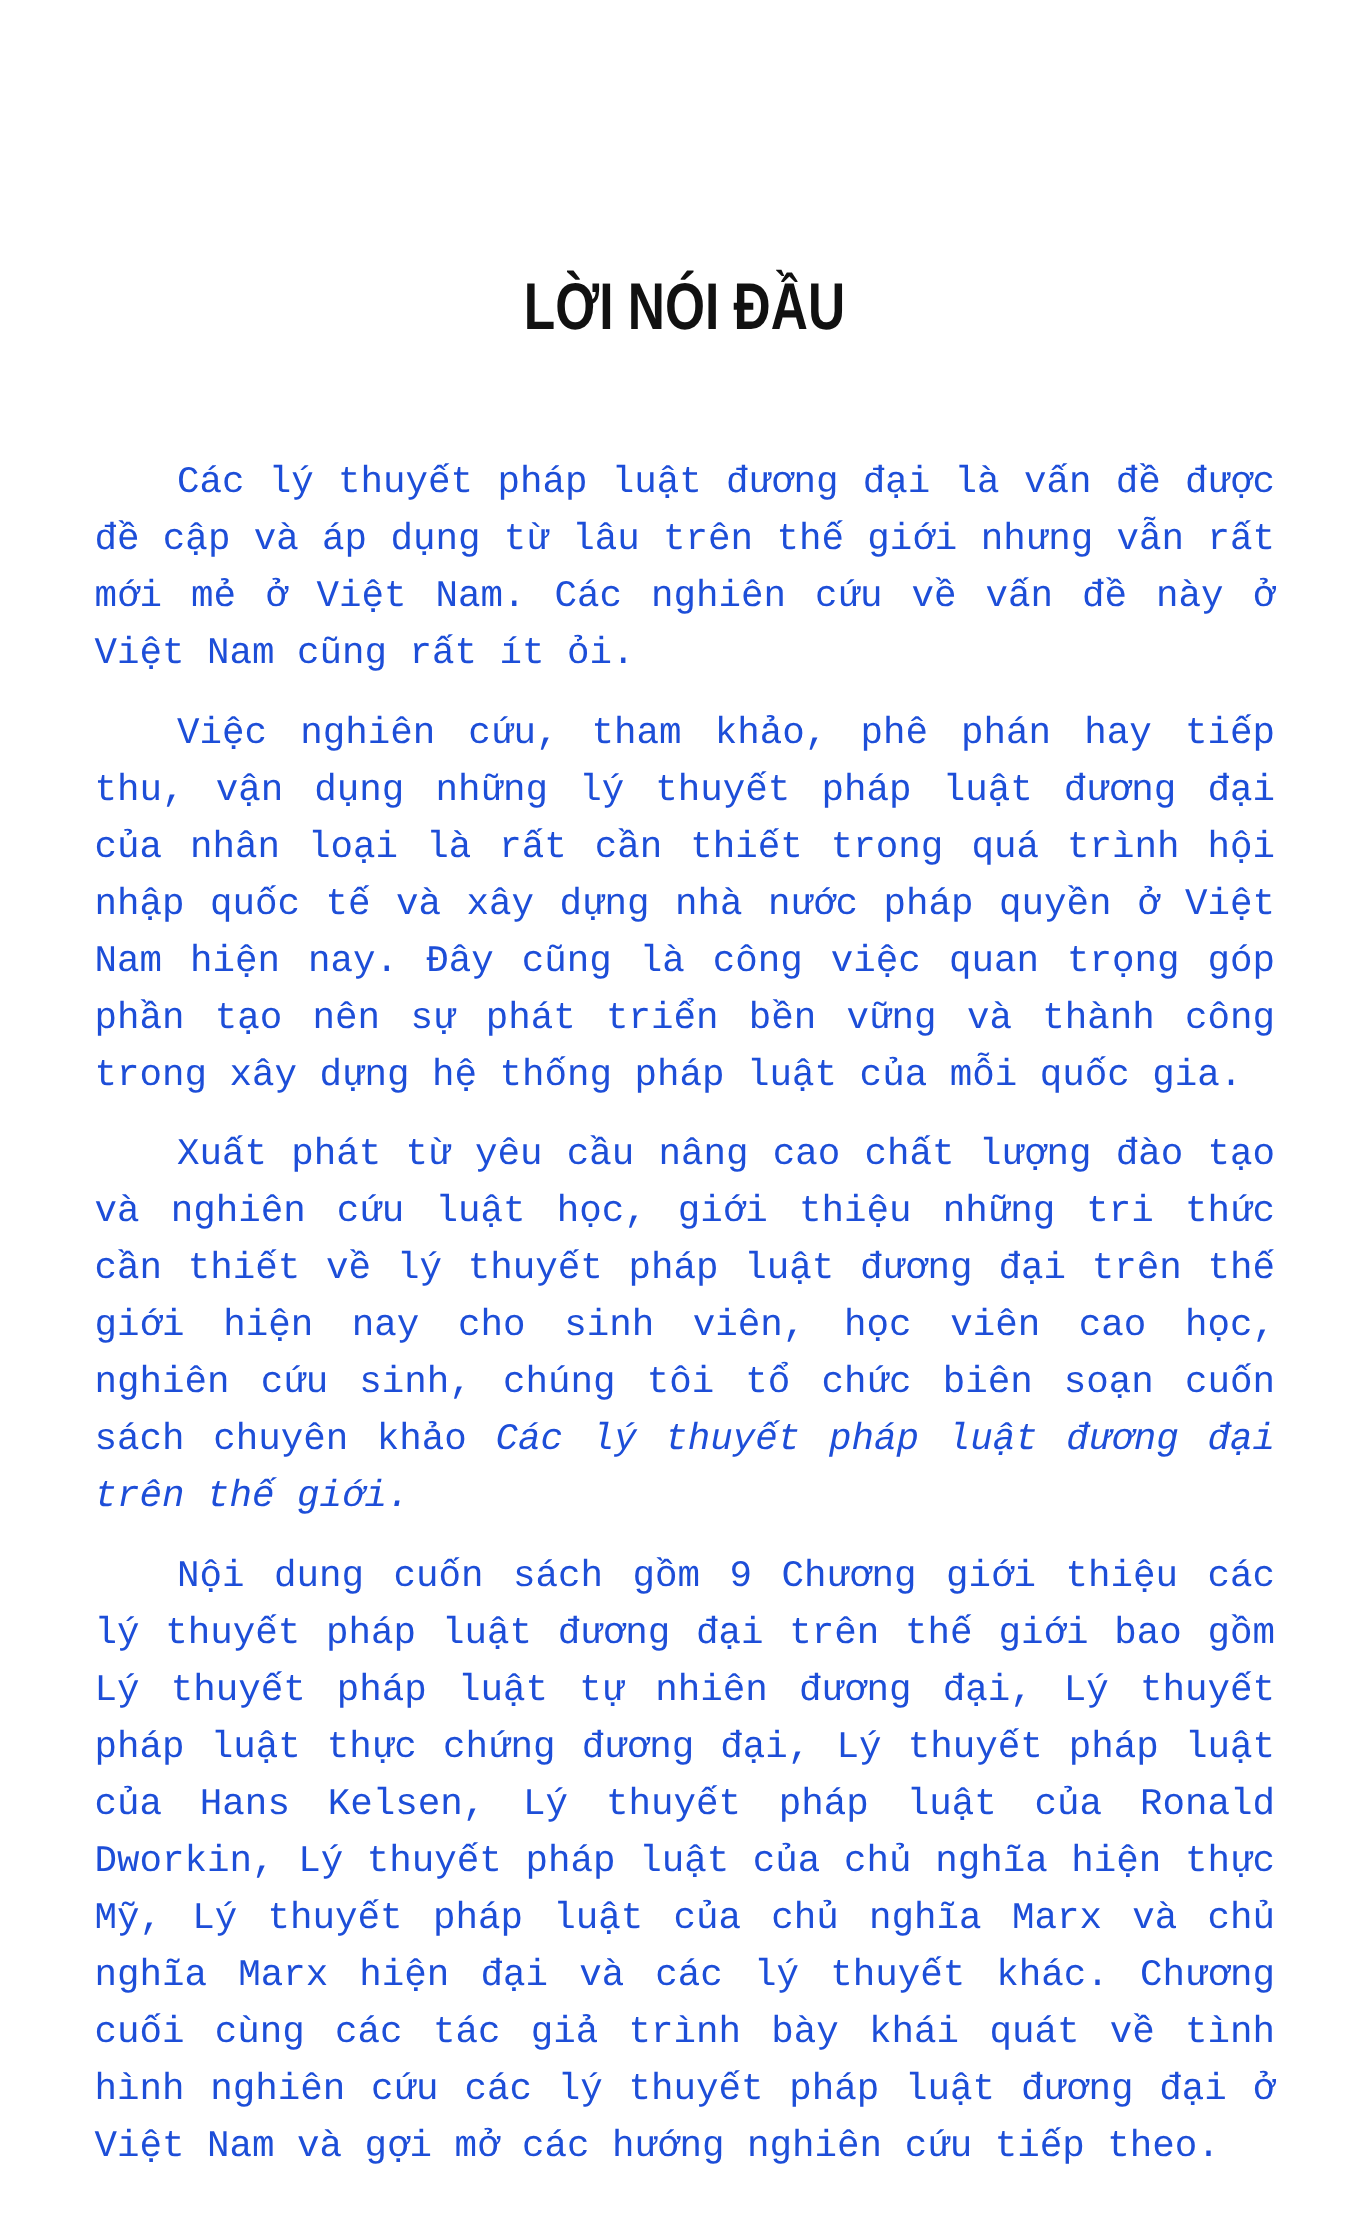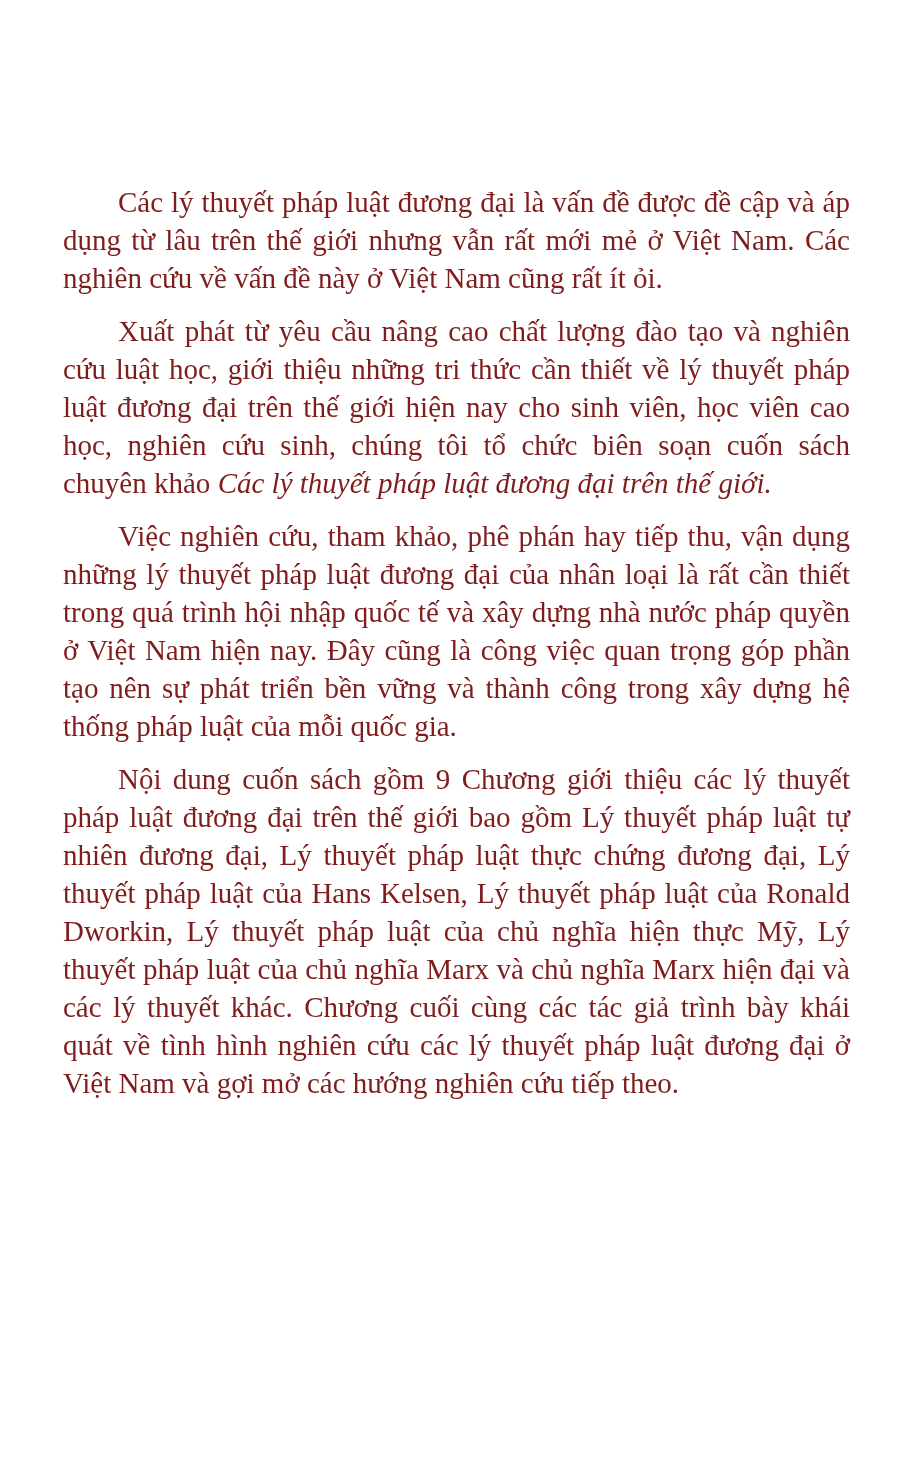--- a/index.html
+++ b/index.html
@@ -31,40 +31,41 @@
     color: #111111;
     letter-spacing: 0px;
   }
   .page-title .condense {
     display: inline-block;
     transform: scaleX(0.78);
     transform-origin: center;
     white-space: nowrap;
   }
   .body-text p {
-    font-family: Liberation Serif, serif;
-    font-size: 29px;
+    font-family: Liberation Mono, monospace;
+    font-size: 25px;
     line-height: 38px;
     text-align: justify;
     text-indent: 55px;
     margin: 0 0 15px 0;
-    color: #7f1d1d;
+    color: #1d4ed8;
   }
   .body-text p em {
     font-style: italic;
   }
 </style>
 </head>
 <body>
 
 <div class="page">
+  <h1 class="page-title"><span class="condense">LỜI NÓI ĐẦU</span></h1>
 
   <div class="body-text">
     <p><span>Các lý thuyết pháp luật đương đại là vấn đề được đề cập và áp dụng từ lâu trên thế giới nhưng vẫn rất mới mẻ ở Việt Nam. Các nghiên cứu về vấn đề này ở Việt Nam cũng rất ít ỏi.</span></p>
 
+    <p><span>Việc nghiên cứu, tham khảo, phê phán hay tiếp thu, vận dụng những lý thuyết pháp luật đương đại của nhân loại là rất cần thiết trong quá trình hội nhập quốc tế và xây dựng nhà nước pháp quyền ở Việt Nam hiện nay. Đây cũng là công việc quan trọng góp phần tạo nên sự phát triển bền vững và thành công trong xây dựng hệ thống pháp luật của mỗi quốc gia.</span></p>
+
     <p><span>Xuất phát từ yêu cầu nâng cao chất lượng đào tạo và nghiên cứu luật học, giới thiệu những tri thức cần thiết về lý thuyết pháp luật đương đại trên thế giới hiện nay cho sinh viên, học viên cao học, nghiên cứu sinh, chúng tôi tổ chức biên soạn cuốn sách chuyên khảo </span><em>Các lý thuyết pháp luật đương đại trên thế giới.</em></p>
-
-    <p><span>Việc nghiên cứu, tham khảo, phê phán hay tiếp thu, vận dụng những lý thuyết pháp luật đương đại của nhân loại là rất cần thiết trong quá trình hội nhập quốc tế và xây dựng nhà nước pháp quyền ở Việt Nam hiện nay. Đây cũng là công việc quan trọng góp phần tạo nên sự phát triển bền vững và thành công trong xây dựng hệ thống pháp luật của mỗi quốc gia.</span></p>
 
     <p><span>Nội dung cuốn sách gồm 9 Chương giới thiệu các lý thuyết pháp luật đương đại trên thế giới bao gồm Lý thuyết pháp luật tự nhiên đương đại, Lý thuyết pháp luật thực chứng đương đại, Lý thuyết pháp luật của Hans Kelsen, Lý thuyết pháp luật của Ronald Dworkin, Lý thuyết pháp luật của chủ nghĩa hiện thực Mỹ, Lý thuyết pháp luật của chủ nghĩa Marx và chủ nghĩa Marx hiện đại và các lý thuyết khác. Chương cuối cùng các tác giả trình bày khái quát về tình hình nghiên cứu các lý thuyết pháp luật đương đại ở Việt Nam và gợi mở các hướng nghiên cứu tiếp theo.</span></p>
 
   </div>
 </div>
 
 </body></html>

